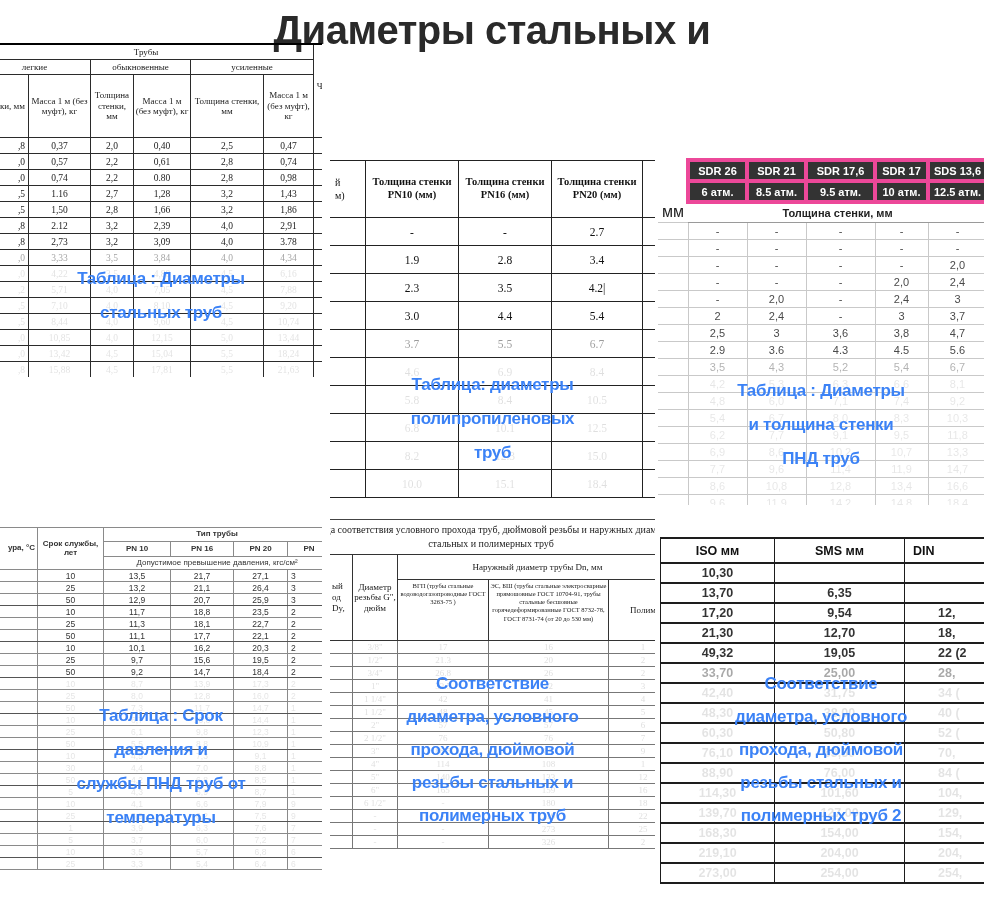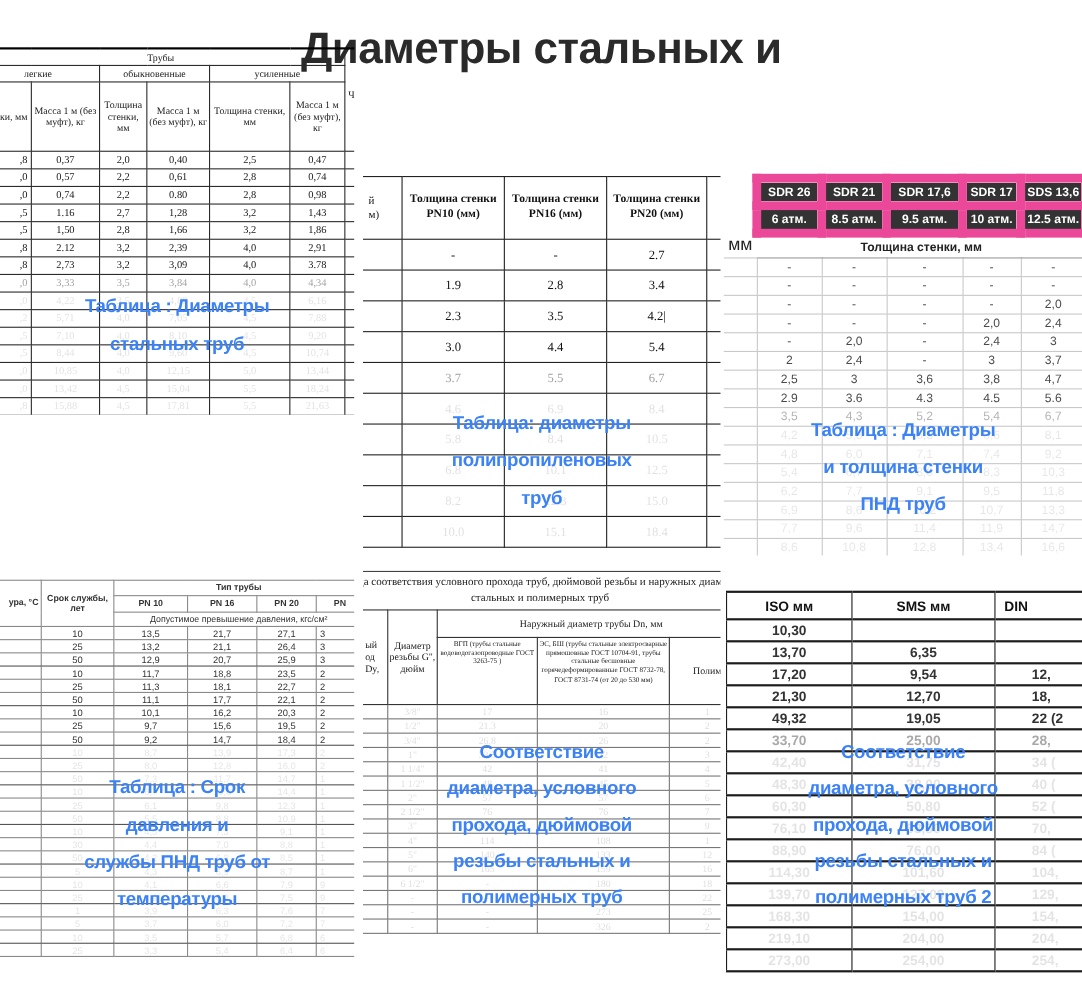--- a/index.html
+++ b/index.html
@@ -1,18 +1,18 @@
 <!DOCTYPE html>
 <html><head>
 <meta charset="utf-8">
 <style>
   html,body{margin:0;padding:0;background:#ffffff;}
   #page{position:relative;width:984px;height:902px;background:#fff;overflow:hidden;
         font-family:"Liberation Sans",sans-serif;}
-  .page-title{position:absolute;top:20px;left:0;right:0;text-align:center;
+  .page-title{position:absolute;top:6px;left:0;right:0;text-align:center;
         font-size:40px;line-height:49px;font-weight:700;color:#2a2a2a;letter-spacing:-0.5px;}
   .panel{position:absolute;overflow:hidden;}
   .p1{left:0;top:128;width:322px;height:377px;}
   .p2{left:330px;top:128px;width:325px;height:377px;}
   .p3{left:658px;top:128px;width:326px;height:377px;}
   .p4{left:0;top:515px;width:322px;height:387px;}
   .p5{left:330px;top:515px;width:325px;height:387px;}
   .p6{left:658px;top:515px;width:326px;height:387px;}
   .caption{position:absolute;left:0;right:0;text-align:center;z-index:5;
         font-weight:700;color:#3b82f6;font-size:17px;line-height:34px;letter-spacing:-0.3px;}
@@ -40,21 +40,21 @@
   .t2{font-family:"Liberation Serif",serif;font-size:11.5px;color:#111;width:370px;margin-left:-30px;}
   .t2 th,.t2 td{border:1.5px solid #222;text-align:center;}
   .t2 thead th{font-size:10.5px;font-weight:700;height:56px;line-height:1.2;}
   .t2 tbody td{height:27px;}
   .t2 .cut{text-align:left;padding-left:34px;font-weight:normal;font-size:10px;}
   .t2 .cut .line{line-height:13px;}
 
   
   .w3{position:absolute;top:30px;left:0;}
   .t3{font-size:11px;color:#4a4a4a;width:349px;margin-left:-20px;}
-  .t3 .dark{background:#333;color:#fff;font-weight:700;border:8px solid #ec4899;height:17px;text-align:center;font-size:11px;}
+  .t3 .dark{background:#333;color:#fff;font-weight:700;border:4px solid #ec4899;height:17px;text-align:center;font-size:11px;}
   .t3 .blank{border:none;}
   .t3 .lh{border:none;font-weight:400;color:#222;text-align:right;padding-right:4px;font-size:16px;}
   .t3 .sh{border:none;border-bottom:1.5px solid #9a9a9a;font-weight:700;color:#222;text-align:center;height:18px;}
   .t3 tbody td{border:1px solid #c9c9c9;height:16px;text-align:center;}
   .t3 tbody td:first-child{border-left:none;}
 
   
   .w4{position:absolute;top:12px;left:0;}
   .t4{font-size:8.5px;color:#333;width:353px;margin-left:-23px;}
   .t4 th,.t4 td{border:1px solid #8a8a8a;text-align:center;}

